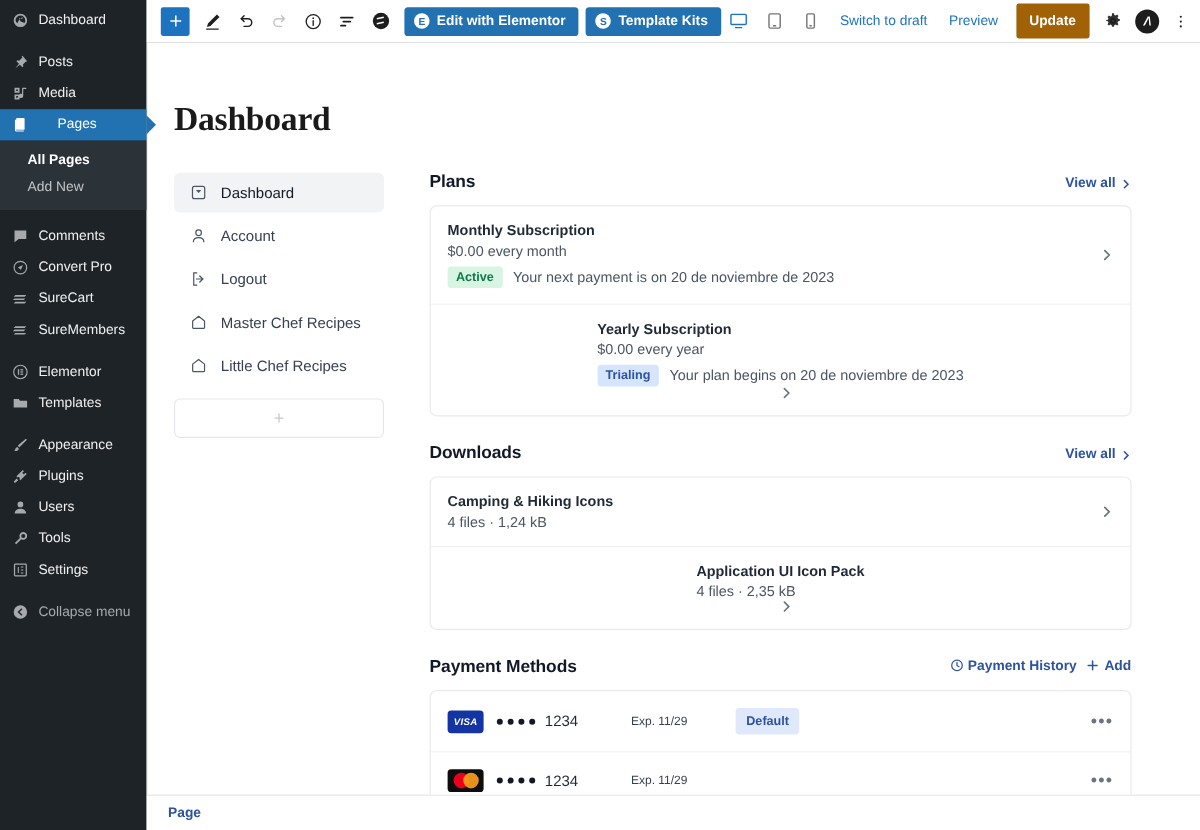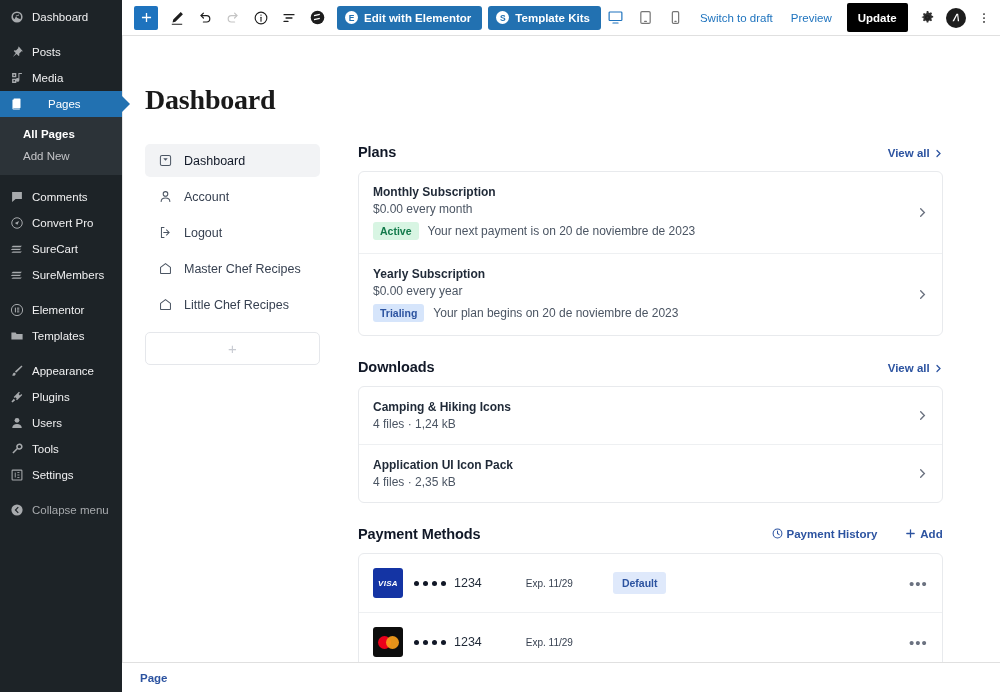--- a/index.html
+++ b/index.html
@@ -84,21 +84,21 @@
   }
   .tb-spacer { flex: 1 1 auto; }
   .tb-device { width: 30px; height: 28px; display: flex; align-items: center; justify-content: center; cursor: pointer; }
   .tb-device.active { color: #1e73be; }
   .tb-device.idle { color: #757575; }
   .tb-link {
     font-size: 11.5px; color: #1e73be; cursor: pointer;
     padding: 0 9px; white-space: nowrap;
   }
   .tb-update {
-    background: #000000; color: #fff; font-size: 11.5px; font-weight: 600;
+    background: #a16207; color: #fff; font-size: 11.5px; font-weight: 600;
     border-radius: 2px; height: 29px; padding: 0 11px;
     display: flex; align-items: center; cursor: pointer; margin: 0 6px;
   }
   .tb-ava {
     width: 20px; height: 20px; border-radius: 50%; background: #1d1d1d;
     color: #fff; display: flex; align-items: center; justify-content: center;
     margin: 0 4px; cursor: pointer; flex: 0 0 20px;
   }
 
   
@@ -133,52 +133,52 @@
   }
 
   
   #dash-main { flex: 1 1 auto; padding-left: 38px; padding-right: 62px; }
   .sec { margin-bottom: 23px; }
   .sec-head {
     display: flex; align-items: baseline; justify-content: space-between;
     margin-bottom: 11px;
   }
   .sec-title { font-size: 14.5px; font-weight: 700; color: #111827; letter-spacing: -0.1px;}
-  .sec-actions { display: flex; align-items: flex-start; gap: 28px; }
+  .sec-actions { display: flex; align-items: flex-start; gap: 8px; }
   .sec-link {
     font-size: 11.5px; color: #2c53a0; font-weight: 600; cursor: pointer;
     display: flex; align-items: center; gap: 4px;
   }
   .card {
     border: 1px solid #e8eaed; border-radius: 6px; background: #fff;
     overflow: hidden;
   }
   .row {
     display: flex; align-items: center; padding: 13px 14px;
     border-bottom: 1px solid #eef0f2; cursor: pointer;
   }
-  .row:last-child { border-bottom: none; }
+  .row:last-child { border-bottom: none; flex-direction: column; }
   .row-body { flex: 1 1 auto; min-width: 0; }
   .row-t { font-size: 12px; font-weight: 700; color: #1f2937; margin-bottom: 3px; }
   .row-s { font-size: 12px; color: #4b5563; }
   .row-meta { display: flex; align-items: center; gap: 9px; margin-top: 6px; }
   .chip {
     font-size: 10.5px; font-weight: 700; padding: 2px 7px; border-radius: 3px;
     line-height: 14px; white-space: nowrap;
   }
   .chip.active { background: #d8f5e3; color: #11794a; }
   .chip.trial { background: #d6e5fb; color: #2c53a0; }
   .chip.default { background: #dfe9fb; color: #2c53a0; font-weight: 600; padding: 4px 9px; }
   .meta-txt { font-size: 12px; color: #4b5563; }
   .chev { color: #6b7280; flex: 0 0 auto; margin-left: 10px; display:flex; }
 
   
   .prow { display: flex; align-items: center; padding: 14px 14px; border-bottom: 1px solid #eef0f2; }
   .prow:last-child { border-bottom: none; }
-  .card-brand { width: 30px; height: 30px; border-radius: 3px; flex: 0 0 30px; position: relative; overflow:hidden;}
+  .card-brand { width: 30px; height: 19px; border-radius: 3px; flex: 0 0 30px; position: relative; overflow:hidden;}
   .brand-visa { background: #1434a4; color:#fff; font-size: 8px; font-weight: 800; font-style: italic; display:flex; align-items:center; justify-content:center; letter-spacing: .3px;}
   .brand-mc { background: #0d0d0d; display:flex; align-items:center; justify-content:center; }
   .mc-l, .mc-r { width: 13px; height: 13px; border-radius: 50%; }
   .mc-l { background: #eb001b; margin-right: -5px; }
   .mc-r { background: #f79e1b; mix-blend-mode: normal; opacity: .92;}
   .dots { display:flex; gap: 4px; margin-left: 11px; }
   .dot { width: 5px; height: 5px; border-radius: 50%; background: #111827; }
   .last4 { font-size: 12.5px; color: #1f2937; margin-left: 8px; }
   .exp { font-size: 10px; color: #374151; margin-left: 44px; }
   .pspacer { flex: 1 1 auto; }

